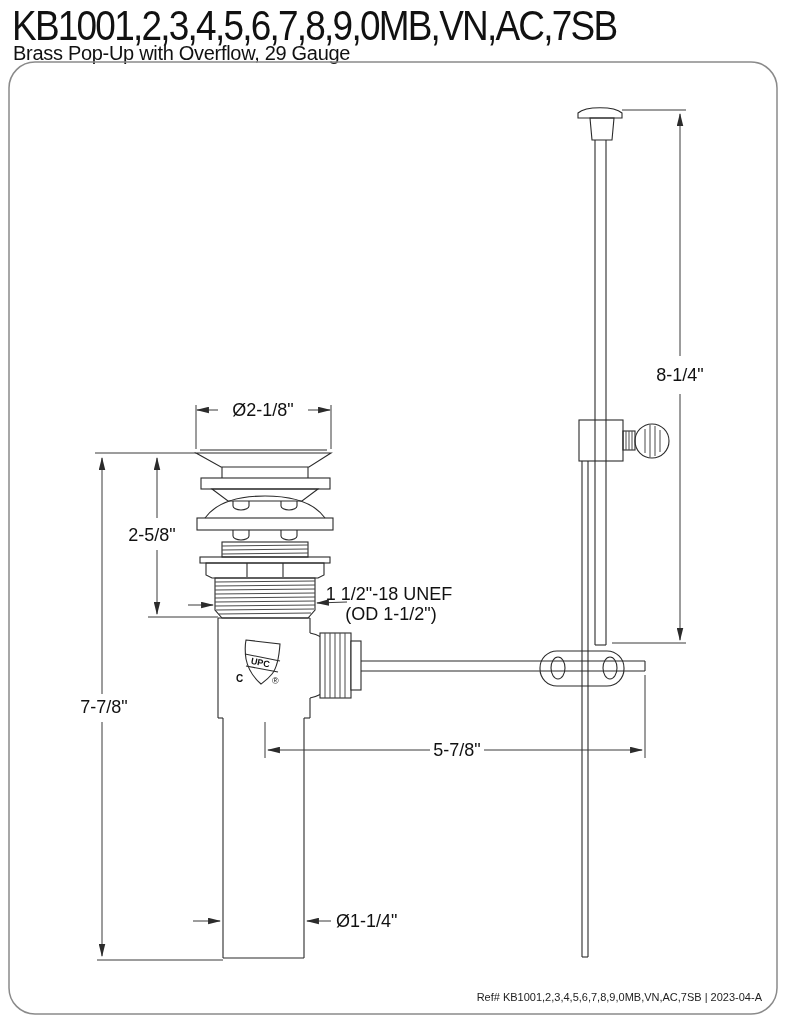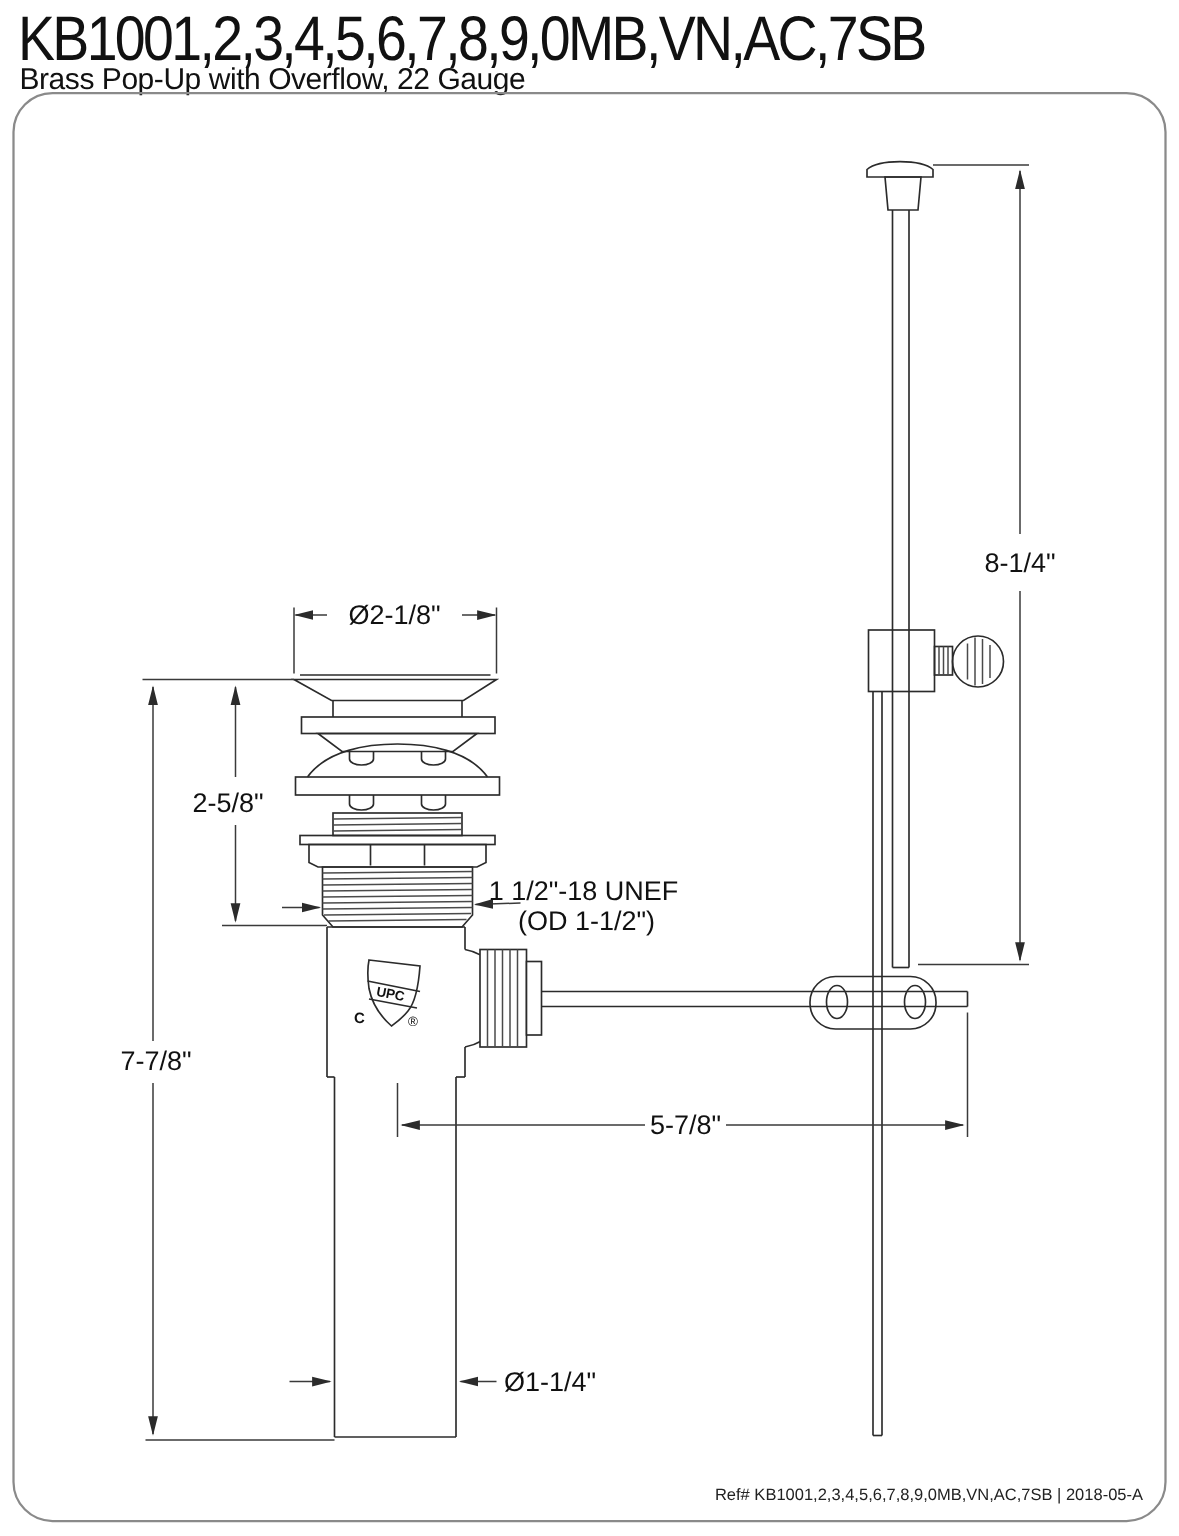--- a/index.html
+++ b/index.html
@@ -25,21 +25,21 @@
   .whitefill{fill:#ffffff;stroke:#2b2b2b;stroke-width:1.1;}
   text{fill:#111;stroke:none;font-family:"Liberation Sans",sans-serif;font-size:18px;}
   .upctext{font-size:9px;font-weight:bold;}
   .upcsmall{font-size:10px;font-weight:bold;}
   .upcreg{font-size:9px;}
 </style>
 </head>
 <body>
 
 <div class="title">KB1001,2,3,4,5,6,7,8,9,0MB,VN,AC,7SB</div>
-<div class="subtitle">Brass Pop-Up with Overflow, 22 Gauge</div>
+<div class="subtitle">Brass Pop-Up with Overflow, 29 Gauge</div>
 
 <svg width="786" height="1024" viewBox="0 0 786 1024">
   <defs>
     <marker id="arr" viewBox="0 0 12 6" refX="11" refY="3" markerWidth="13" markerHeight="7" orient="auto">
       <path d="M0,0 L12,3 L0,6 Z" fill="#2b2b2b"></path>
     </marker>
   </defs>
 
   <rect x="9" y="62" width="768" height="952" rx="26" fill="none" stroke="#8a8a8a" stroke-width="1.5"></rect>
 
@@ -217,13 +217,13 @@
     </g>
 
     <g>
       <line class="dim" x1="193" y1="921" x2="220" y2="921" marker-end="url(#arr)"></line>
       <line class="dim" x1="331" y1="921" x2="307" y2="921" marker-end="url(#arr)"></line>
       <text x="336" y="927" text-anchor="start">Ø1-1/4"</text>
     </g>
   </g>
 </svg>
 
-<div class="footer">Ref# KB1001,2,3,4,5,6,7,8,9,0MB,VN,AC,7SB | 2018-05-A</div>
+<div class="footer">Ref# KB1001,2,3,4,5,6,7,8,9,0MB,VN,AC,7SB | 2023-04-A</div>
 
 </body></html>

